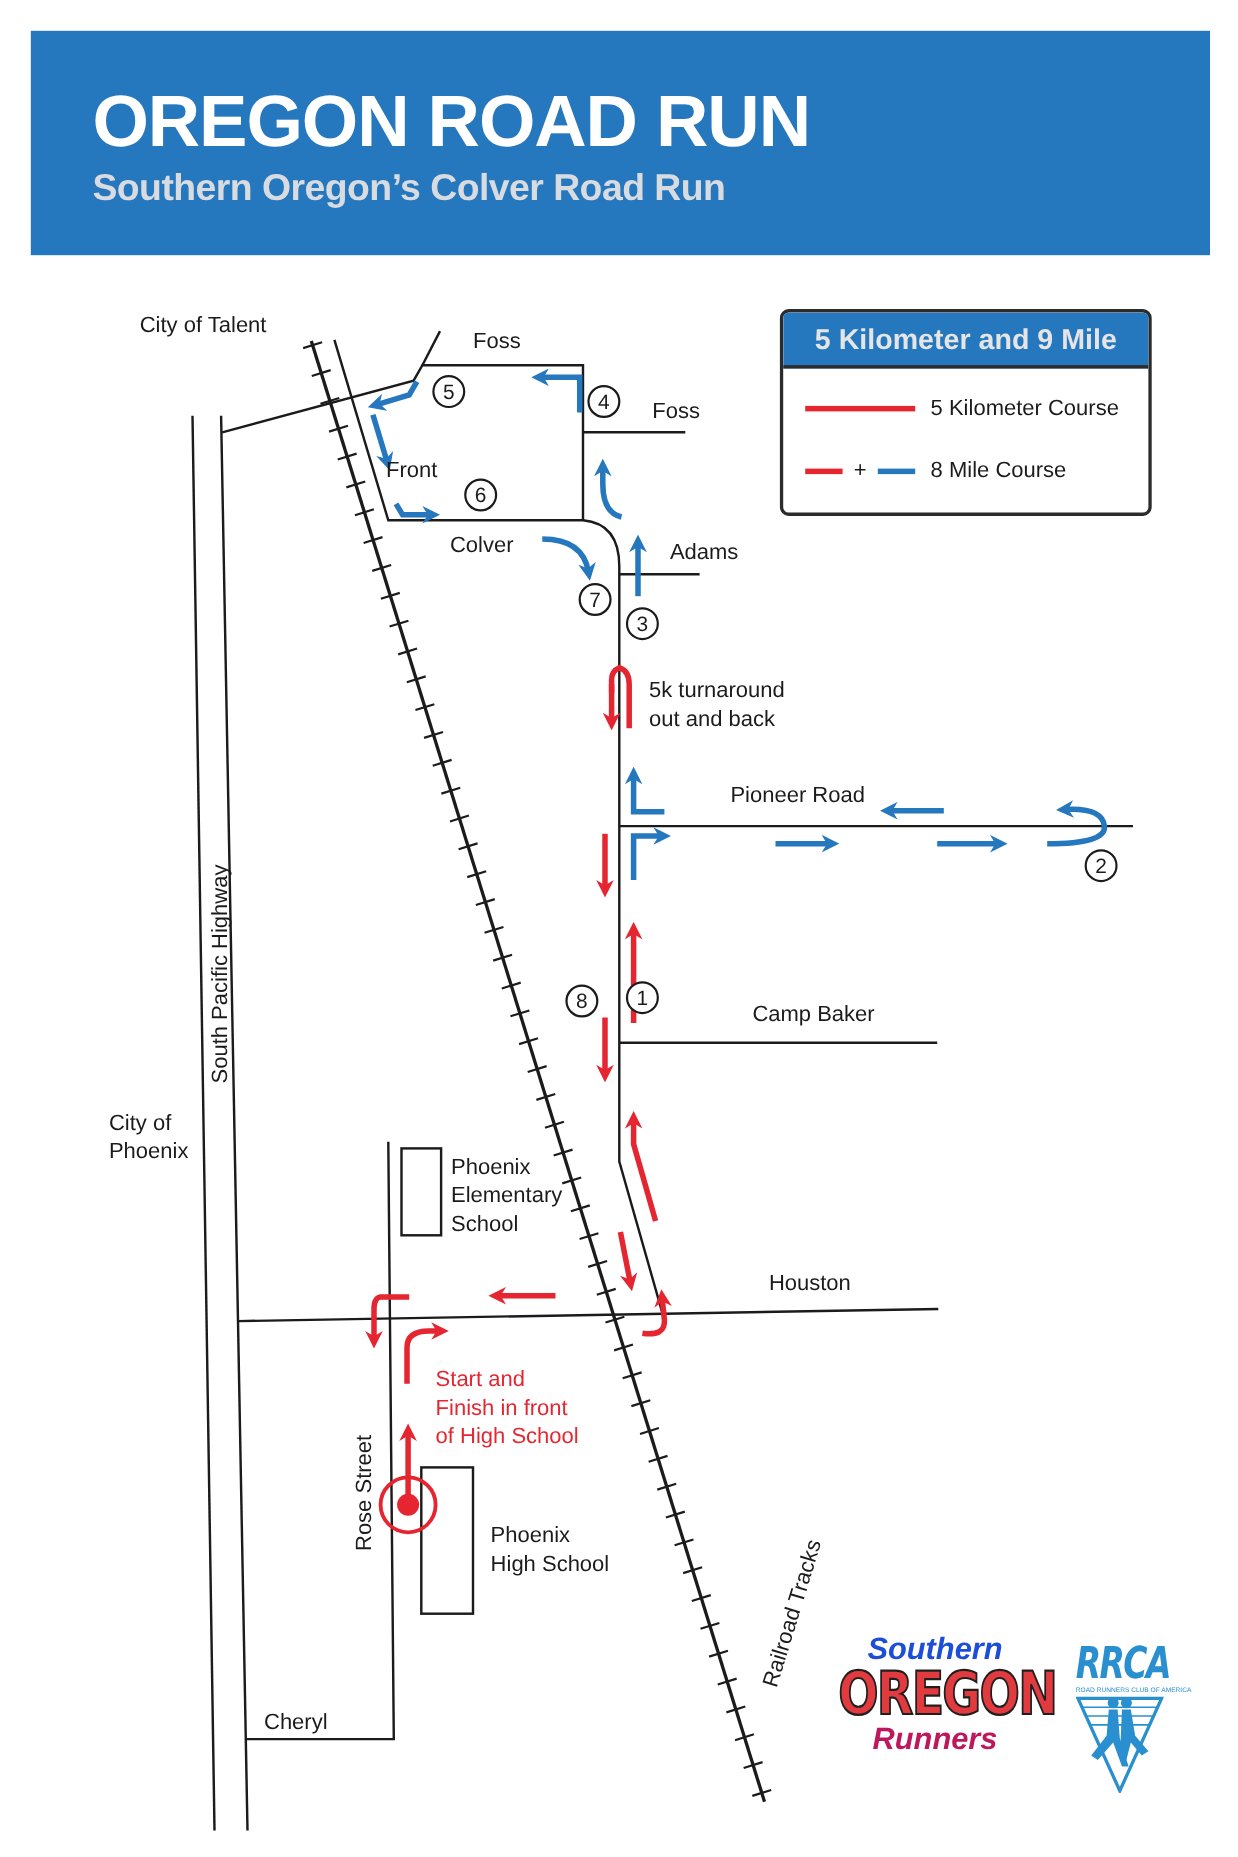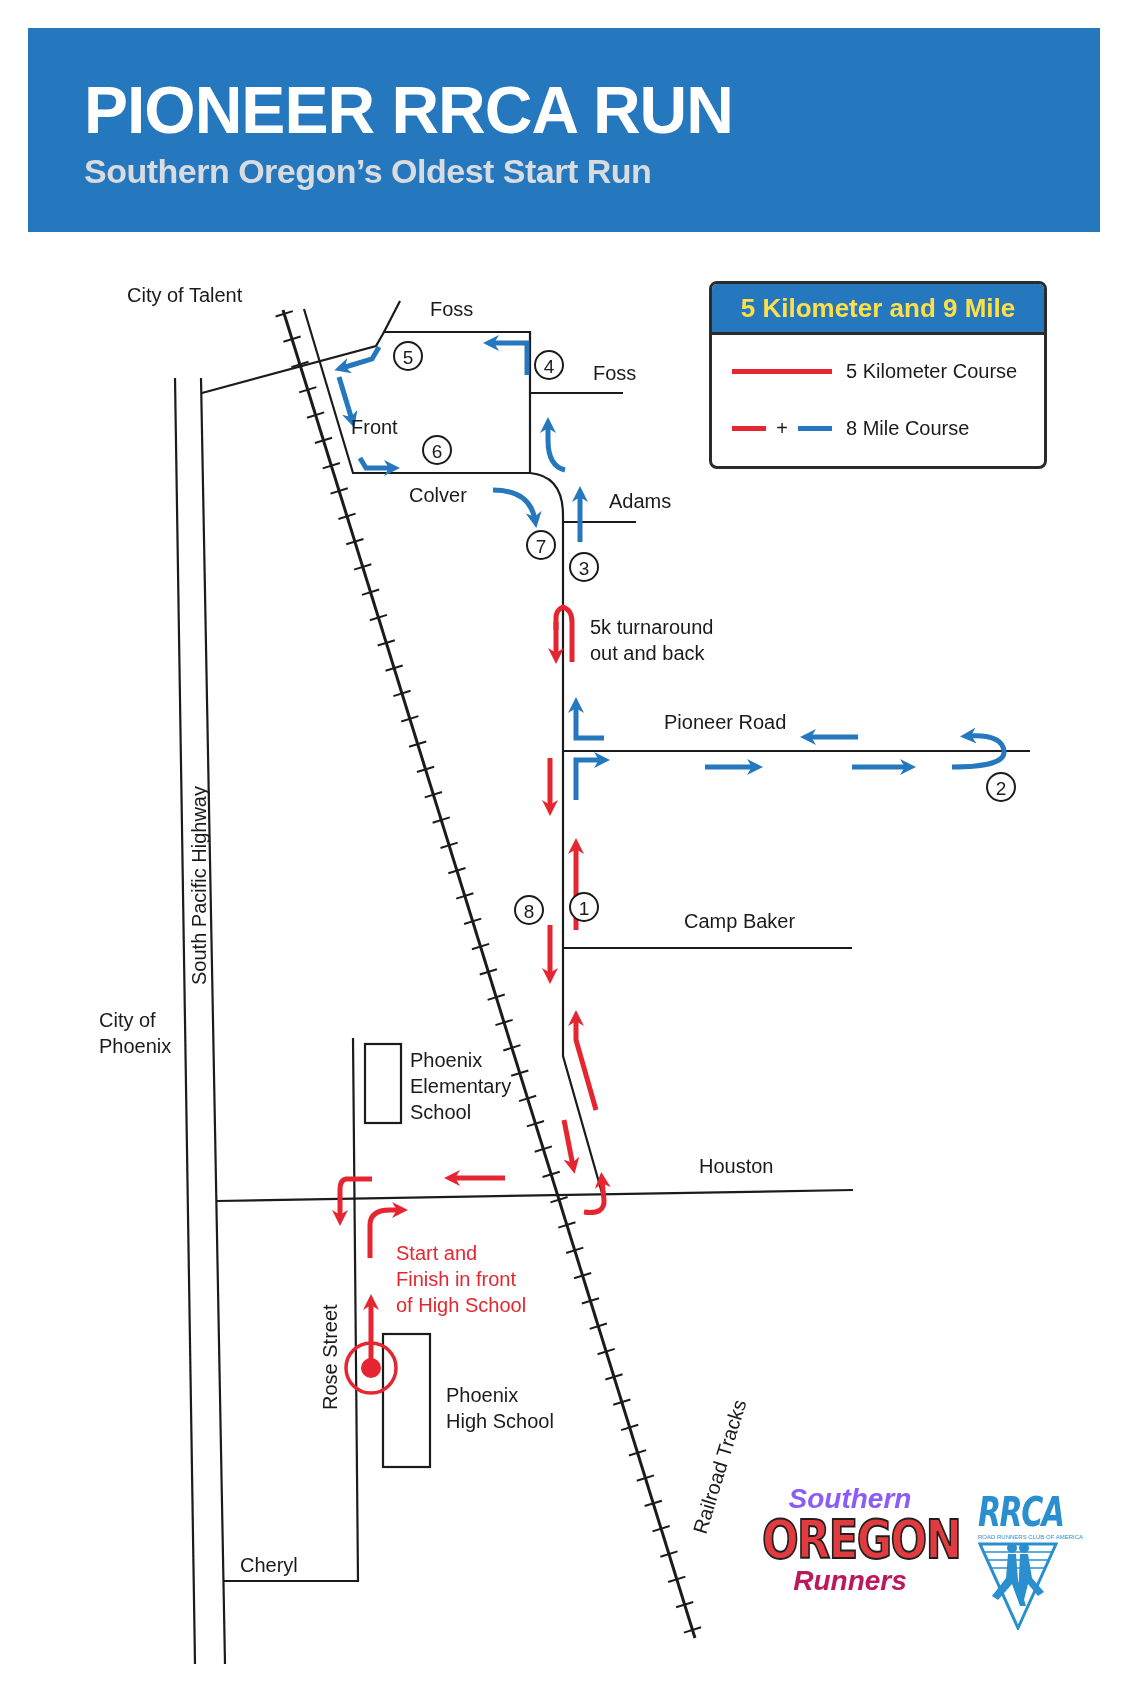--- a/index.html
+++ b/index.html
@@ -9,40 +9,40 @@
   .banner-sub { position:absolute; left:56px; top:124px; color:#d8dbe0; font-size:34px; font-weight:bold; white-space:nowrap; letter-spacing:-0.5px; }
   svg#map { position:absolute; left:0; top:0; }
   .lbl { font-family:"Liberation Sans", "DejaVu Sans", sans-serif; font-size:20px; fill:#1b1b1b; }
   .lbl-red { font-family:"Liberation Sans", "DejaVu Sans", sans-serif; font-size:20px; fill:#e52631; }
   .road { stroke:#1b1b1b; stroke-width:2.2; fill:none; }
   .rail { stroke:#1b1b1b; stroke-width:3; fill:none; }
   .tie { stroke:#1b1b1b; stroke-width:2; }
   .marker-circle { fill:#ffffff; stroke:#1b1b1b; stroke-width:2; }
   .marker-num { font-family:"Liberation Sans", "DejaVu Sans", sans-serif; font-size:19px; fill:#1b1b1b; text-anchor:middle; dominant-baseline:central; }
   .legend { position:absolute; left:709px; top:281px; width:338px; height:188px; border:3px solid #2b2b2b; border-radius:8px; background:#ffffff; overflow:hidden; box-sizing:border-box; }
-  .legend-head { background:#2577be; color:#fde047; font-weight:bold; font-size:26px; height:48px; line-height:48px; text-align:center; border-bottom:3px solid #2b2b2b; white-space:nowrap; }
+  .legend-head { background:#2577be; color:#e5e5e5; font-weight:bold; font-size:26px; height:48px; line-height:48px; text-align:center; border-bottom:3px solid #2b2b2b; white-space:nowrap; }
   .legend-row { position:absolute; left:20px; height:30px; display:flex; align-items:center; font-size:20px; color:#1b1b1b; }
   .legend-row .swatch-long { width:100px; height:5px; background:#e52631; margin-right:14px; }
   .legend-row .swatch-red { width:34px; height:5px; background:#e52631; }
   .legend-row .plus { width:32px; text-align:center; font-size:20px; color:#1b1b1b; }
   .legend-row .swatch-blue { width:34px; height:5px; background:#2577be; margin-right:14px; }
   .logo-sor { position:absolute; left:740px; top:1484px; width:220px; height:130px; text-align:center; }
-  .logo-sor .l1 { font-style:italic; font-weight:bold; color:#8b5cf6; font-size:28px; line-height:30px; }
+  .logo-sor .l1 { font-style:italic; font-weight:bold; color:#1d4ed8; font-size:28px; line-height:30px; }
   .logo-sor .l2 { font-weight:bold; color:#e23b3f; font-size:54px; line-height:52px; letter-spacing:-2px; -webkit-text-stroke:2px #1f1f1f; font-family:"DejaVu Sans", sans-serif; transform:scaleX(0.8); }
   .logo-sor .l3 { font-style:italic; font-weight:bold; color:#be185d; font-size:28px; line-height:30px; }
   .logo-rrca { position:absolute; left:978px; top:1492px; width:90px; height:140px; }
   .logo-rrca .rr { font-style:italic; font-weight:bold; color:#2a8fcf; font-size:40px; line-height:40px; letter-spacing:-2px; font-family:"DejaVu Sans", sans-serif; transform:scaleX(0.75); transform-origin:left; white-space:nowrap; }
   .logo-rrca .sub { font-size:6px; color:#2a8fcf; white-space:nowrap; letter-spacing:0; margin-top:2px; }
 </style>
 </head>
 <body>
 
 <div class="banner">
-  <div class="banner-title">PIONEER RRCA RUN</div>
-  <div class="banner-sub">Southern Oregon’s Oldest Start Run</div>
+  <div class="banner-title">OREGON ROAD RUN</div>
+  <div class="banner-sub">Southern Oregon’s Colver Road Run</div>
 </div>
 
 <svg id="map" width="1125" height="1688" viewBox="0 0 1125 1688">
   <defs>
     <marker id="ahB" viewBox="0 0 10 10" refX="5" refY="5" markerWidth="3.2" markerHeight="3.2" orient="auto-start-reverse">
       <path d="M0,0 L10,5 L0,10 L3,5 Z" fill="#2577be"></path>
     </marker>
     <marker id="ahR" viewBox="0 0 10 10" refX="5" refY="5" markerWidth="3.2" markerHeight="3.2" orient="auto-start-reverse">
       <path d="M0,0 L10,5 L0,10 L3,5 Z" fill="#e52631"></path>
     </marker>

